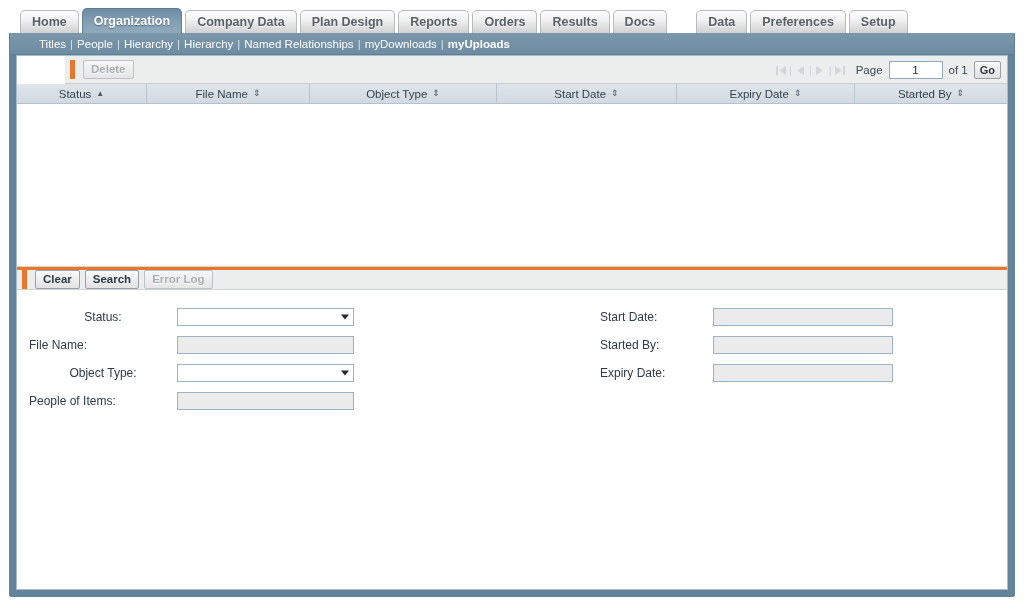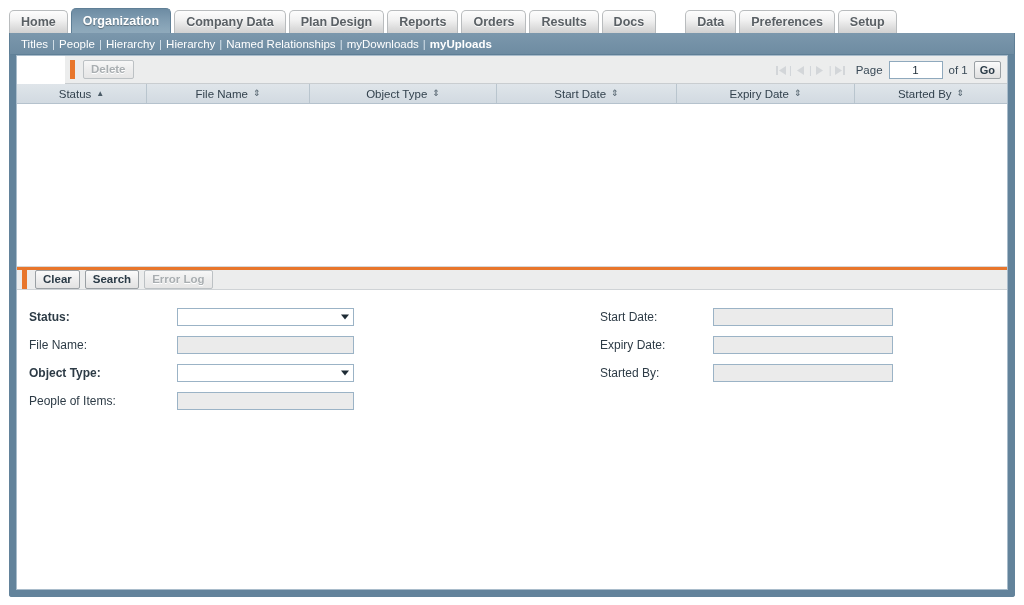--- a/index.html
+++ b/index.html
@@ -22,21 +22,21 @@
   
   .tabbar {
     position: absolute;
     left: 0;
     top: 0;
     width: 901px;
     height: 34px;
     background: #ffffff;
     display: flex;
     align-items: flex-end;
-    padding-left: 9px;
+    padding-left: 20px;
     box-sizing: border-box;
   }
 
   .tab {
     height: 24px;
     line-height: 23px;
     padding: 0 11px;
     margin-right: 3px;
     font-size: 12.5px;
     font-weight: bold;
@@ -72,21 +72,21 @@
     left: 9px;
     top: 33px;
     width: 1006px;
     height: 21px;
     background: linear-gradient(to bottom, #7b97ac 0%, #6e8ca2 100%);
     border-left: 1px solid #5f7f96;
     border-right: 1px solid #5f7f96;
     box-sizing: border-box;
     display: flex;
     align-items: center;
-    padding-left: 11px;
+    padding-left: 29px;
     color: #ffffff;
     font-size: 11.5px;
     white-space: nowrap;
   }
   .subnav a {
     color: #ffffff;
     text-decoration: none;
     cursor: pointer;
   }
   .subnav .sep {
@@ -290,21 +290,21 @@
     display: flex;
     align-items: center;
     height: 25px;
     margin-bottom: 3px;
   }
   .f-label {
     font-size: 12px;
     color: #2d3b46;
     white-space: nowrap;
   }
-  .f-label.bold { font-weight: bold; }
+  .f-label.bold { font-weight: normal; text-align: center; }
   .col-left .f-label { width: 148px; }
   .col-right .f-label { width: 113px; }
 
   .f-input {
     width: 177px;
     height: 18px;
     border: 1px solid #9bb3c6;
     background: #ebebeb;
     box-sizing: border-box;
     font-size: 11.5px;
@@ -483,25 +483,25 @@
               <div class="f-label">People of Items:</div>
               <input type="text" class="f-input" readonly="readonly" value="" style="">
             </div>
           </div>
         <div class="form-col col-right" id="form-right">
             <div class="form-row">
               <div class="f-label">Start Date:</div>
               <input type="text" class="f-input wide" readonly="readonly" value="" style="">
             </div>
             <div class="form-row">
+              <div class="f-label">Started By:</div>
+              <input type="text" class="f-input wide" readonly="readonly" value="" style="">
+            </div>
+            <div class="form-row">
               <div class="f-label">Expiry Date:</div>
-              <input type="text" class="f-input wide" readonly="readonly" value="" style="">
-            </div>
-            <div class="form-row">
-              <div class="f-label">Started By:</div>
               <input type="text" class="f-input wide" readonly="readonly" value="" style="">
             </div>
           </div>
       </div>
 
     </div>
   </div>
 </div>
 
 </body></html>

